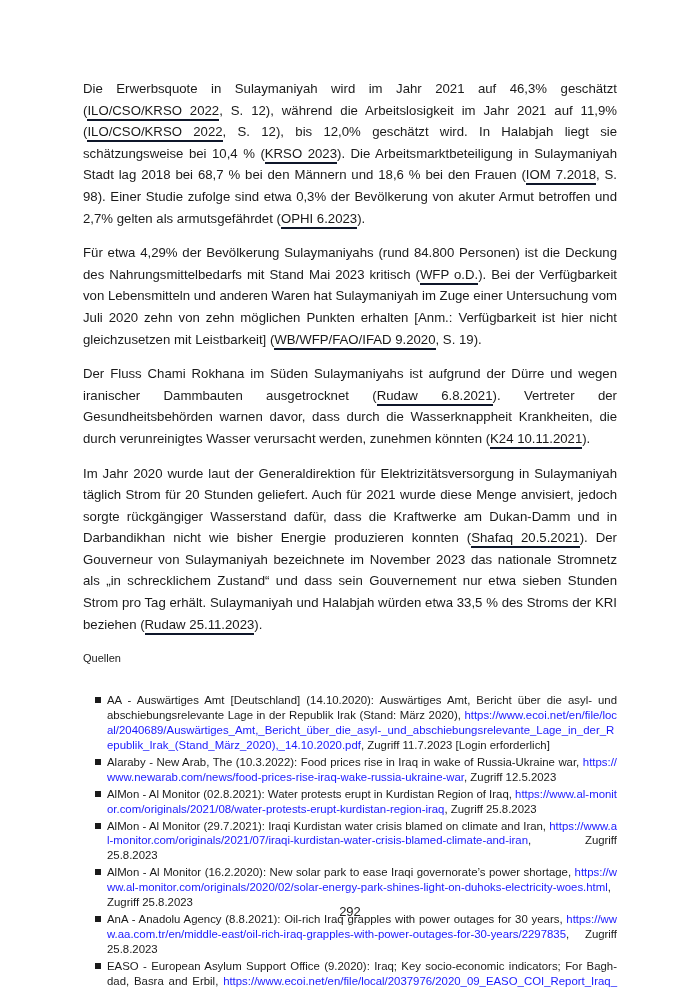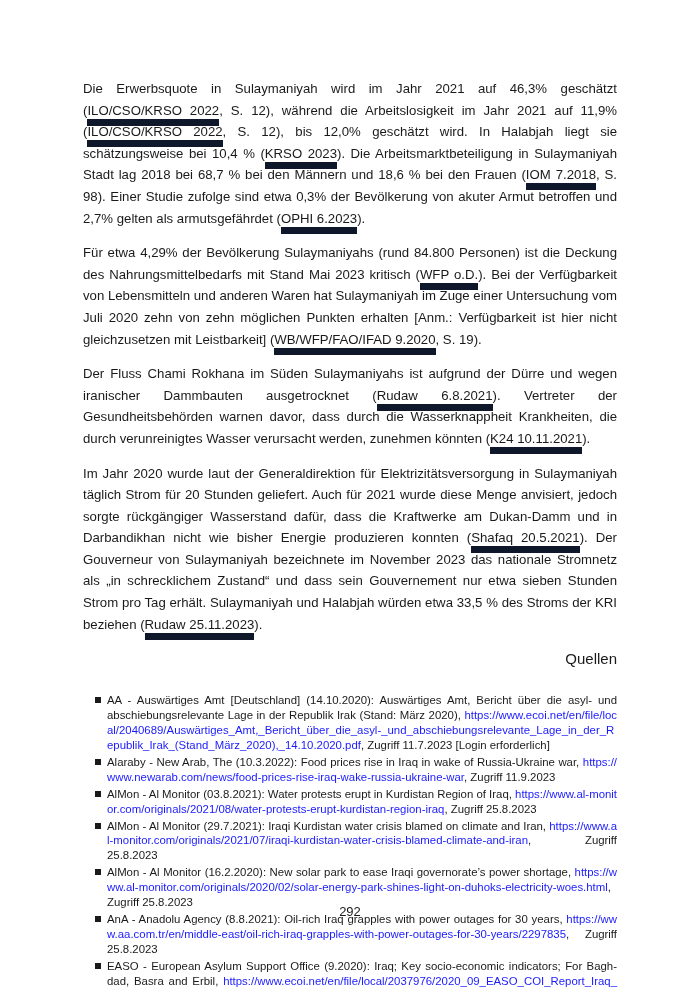--- a/index.html
+++ b/index.html
@@ -6,24 +6,24 @@
   body {
     width: 700px; height: 990px; position: relative; overflow: hidden;
     font-family: "Liberation Sans", sans-serif; color: #1a1a1a;
   }
   .page { position: absolute; left: 83px; top: 78px; width: 534px; }
   p.body {
     margin: 0 0 13px 0; font-size: 13.2px; line-height: 21.6px;
     text-align: justify; hyphens: manual;
   }
   .cite {
-    border-bottom: 7px solid #0f172a; text-decoration: none; color: #1a1a1a;
+    border-bottom: 2px solid #0f172a; text-decoration: none; color: #1a1a1a;
     padding-bottom: 1px;
   }
-  .heading { font-size: 15px; margin: 2px 0 0 0; line-height: 21px; text-align: right; }
+  .heading { font-size: 11px; margin: 2px 0 0 0; line-height: 21px; }
   ul.sources { list-style: none; margin: 24px 0 0 0; padding: 0 0 0 12px; }
   ul.sources li {
     position: relative; padding-left: 12px; font-size: 11.4px; line-height: 14.9px;
     text-align: justify; margin-bottom: 2px; word-break: break-all;
   }
   ul.sources li .txt { word-break: normal; margin-top: 16px; }
   ul.sources li .bullet {
     position: absolute; left: 0; top: 4px; width: 6px; height: 6px; background: #1a1a1a;
   }
   a.url { color: #1a1aff; text-decoration: none; word-break: break-all; }
@@ -38,21 +38,21 @@
 <div class="page">
   <div id="paras">
       <p class="body">Die Erwerbsquote in Sulaymaniyah wird im Jahr 2021 auf 46,3% geschätzt (<span class="cite">ILO/CSO/KRSO 2022</span>, S. 12), während die Arbeitslosigkeit im Jahr 2021 auf 11,9% (<span class="cite">ILO/CSO/KRSO 2022</span>, S. 12), bis 12,0% geschätzt wird. In Halabjah liegt sie schätzungsweise bei 10,4 % (<span class="cite">KRSO 2023</span>). Die Arbeitsmarktbeteiligung in Sulaymaniyah Stadt lag 2018 bei 68,7 % bei den Männern und 18,6 % bei den Frauen (<span class="cite">IOM 7.2018</span>, S. 98). Einer Studie zufolge sind etwa 0,3% der Bevölkerung von akuter Armut betroffen und 2,7% gelten als armutsgefährdet (<span class="cite">OPHI 6.2023</span>).</p>
       <p class="body">Für etwa 4,29% der Bevölkerung Sulaymaniyahs (rund 84.800 Personen) ist die Deckung des Nahrungsmittelbedarfs mit Stand Mai 2023 kritisch (<span class="cite">WFP o.D.</span>). Bei der Verfügbarkeit von Le­bensmitteln und anderen Waren hat Sulaymaniyah im Zuge einer Untersuchung vom Juli 2020 zehn von zehn möglichen Punkten erhalten [Anm.: Verfügbarkeit ist hier nicht gleichzusetzen mit Leistbarkeit] (<span class="cite">WB/WFP/FAO/IFAD 9.2020</span>, S. 19).</p>
       <p class="body">Der Fluss Chami Rokhana im Süden Sulaymaniyahs ist aufgrund der Dürre und wegen iranischer Dammbauten ausgetrocknet (<span class="cite">Rudaw 6.8.2021</span>). Vertreter der Gesundheitsbehörden warnen davor, dass durch die Wasserknappheit Krankheiten, die durch verunreinigtes Wasser verursacht werden, zunehmen könnten (<span class="cite">K24 10.11.2021</span>).</p>
       <p class="body">Im Jahr 2020 wurde laut der Generaldirektion für Elektrizitätsversorgung in Sulaymaniyah täglich Strom für 20 Stunden geliefert. Auch für 2021 wurde diese Menge anvisiert, jedoch sorgte rück­gängiger Wasserstand dafür, dass die Kraftwerke am Dukan-Damm und in Darbandikhan nicht wie bisher Energie produzieren konnten (<span class="cite">Shafaq 20.5.2021</span>). Der Gouverneur von Sulaymaniyah bezeichnete im November 2023 das nationale Stromnetz als „in schrecklichem Zustand“ und dass sein Gouvernement nur etwa sieben Stunden Strom pro Tag erhält. Sulaymaniyah und Halabjah würden etwa 33,5 % des Stroms der KRI beziehen (<span class="cite">Rudaw 25.11.2023</span>).</p>
     </div>
   <div class="heading">Quellen</div>
   <ul class="sources" id="sources">
       <li><span class="bullet"></span><span class="txt">AA - Auswärtiges Amt [Deutschland] (14.10.2020): Auswärtiges Amt, Bericht über die asyl- und abschiebungsrelevante Lage in der Republik Irak (Stand: März 2020), </span><a class="url">https://www.ecoi.net/en/file/local/2040689/Auswärtiges_Amt,_Bericht_über_die_asyl-_und_abschiebungsrelevante_Lage_in_der_Republik_Irak_(Stand_März_2020),_14.10.2020.pdf</a><span class="txt">, Zugriff 11.7.2023 [Login erforderlich]</span></li>
-      <li><span class="bullet"></span><span class="txt">Alaraby - New Arab, The (10.3.2022): Food prices rise in Iraq in wake of Russia-Ukraine war, </span><a class="url">https://www.newarab.com/news/food-prices-rise-iraq-wake-russia-ukraine-war</a><span class="txt">, Zugriff 11.9.2023</span></li>
-      <li><span class="bullet"></span><span class="txt">AlMon - Al Monitor (03.8.2021): Water protests erupt in Kurdistan Region of Iraq, </span><a class="url">https://www.al-monitor.com/originals/2021/08/water-protests-erupt-kurdistan-region-iraq</a><span class="txt">, Zugriff 25.8.2023</span></li>
+      <li><span class="bullet"></span><span class="txt">Alaraby - New Arab, The (10.3.2022): Food prices rise in Iraq in wake of Russia-Ukraine war, </span><a class="url">https://www.newarab.com/news/food-prices-rise-iraq-wake-russia-ukraine-war</a><span class="txt">, Zugriff 12.5.2023</span></li>
+      <li><span class="bullet"></span><span class="txt">AlMon - Al Monitor (02.8.2021): Water protests erupt in Kurdistan Region of Iraq, </span><a class="url">https://www.al-monitor.com/originals/2021/08/water-protests-erupt-kurdistan-region-iraq</a><span class="txt">, Zugriff 25.8.2023</span></li>
       <li><span class="bullet"></span><span class="txt">AlMon - Al Monitor (29.7.2021): Iraqi Kurdistan water crisis blamed on climate and Iran, </span><a class="url">https://www.al-monitor.com/originals/2021/07/iraqi-kurdistan-water-crisis-blamed-climate-and-iran</a><span class="txt">, Zugriff 25.8.2023</span></li>
       <li><span class="bullet"></span><span class="txt">AlMon - Al Monitor (16.2.2020): New solar park to ease Iraqi governorate’s power shortage, </span><a class="url">https://www.al-monitor.com/originals/2020/02/solar-energy-park-shines-light-on-duhoks-electricity-woes.html</a><span class="txt">, Zugriff 25.8.2023</span></li>
       <li><span class="bullet"></span><span class="txt">AnA - Anadolu Agency (8.8.2021): Oil-rich Iraq grapples with power outages for 30 years, </span><a class="url">https://www.aa.com.tr/en/middle-east/oil-rich-iraq-grapples-with-power-outages-for-30-years/2297835</a><span class="txt">, Zugriff 25.8.2023</span></li>
       <li><span class="bullet"></span><span class="txt">EASO - European Asylum Support Office (9.2020): Iraq; Key socio-economic indicators; For Bagh­dad, Basra and Erbil, </span><a class="url">https://www.ecoi.net/en/file/local/2037976/2020_09_EASO_COI_Report_Iraq_Key_socio_economic_indicators_Baghdad_Basra_Erbil.pdf</a><span class="txt">, Zugriff 25.8.2023</span></li>
     </ul>
 </div>
 <div class="pagenum">292</div>
 
 </body></html>

